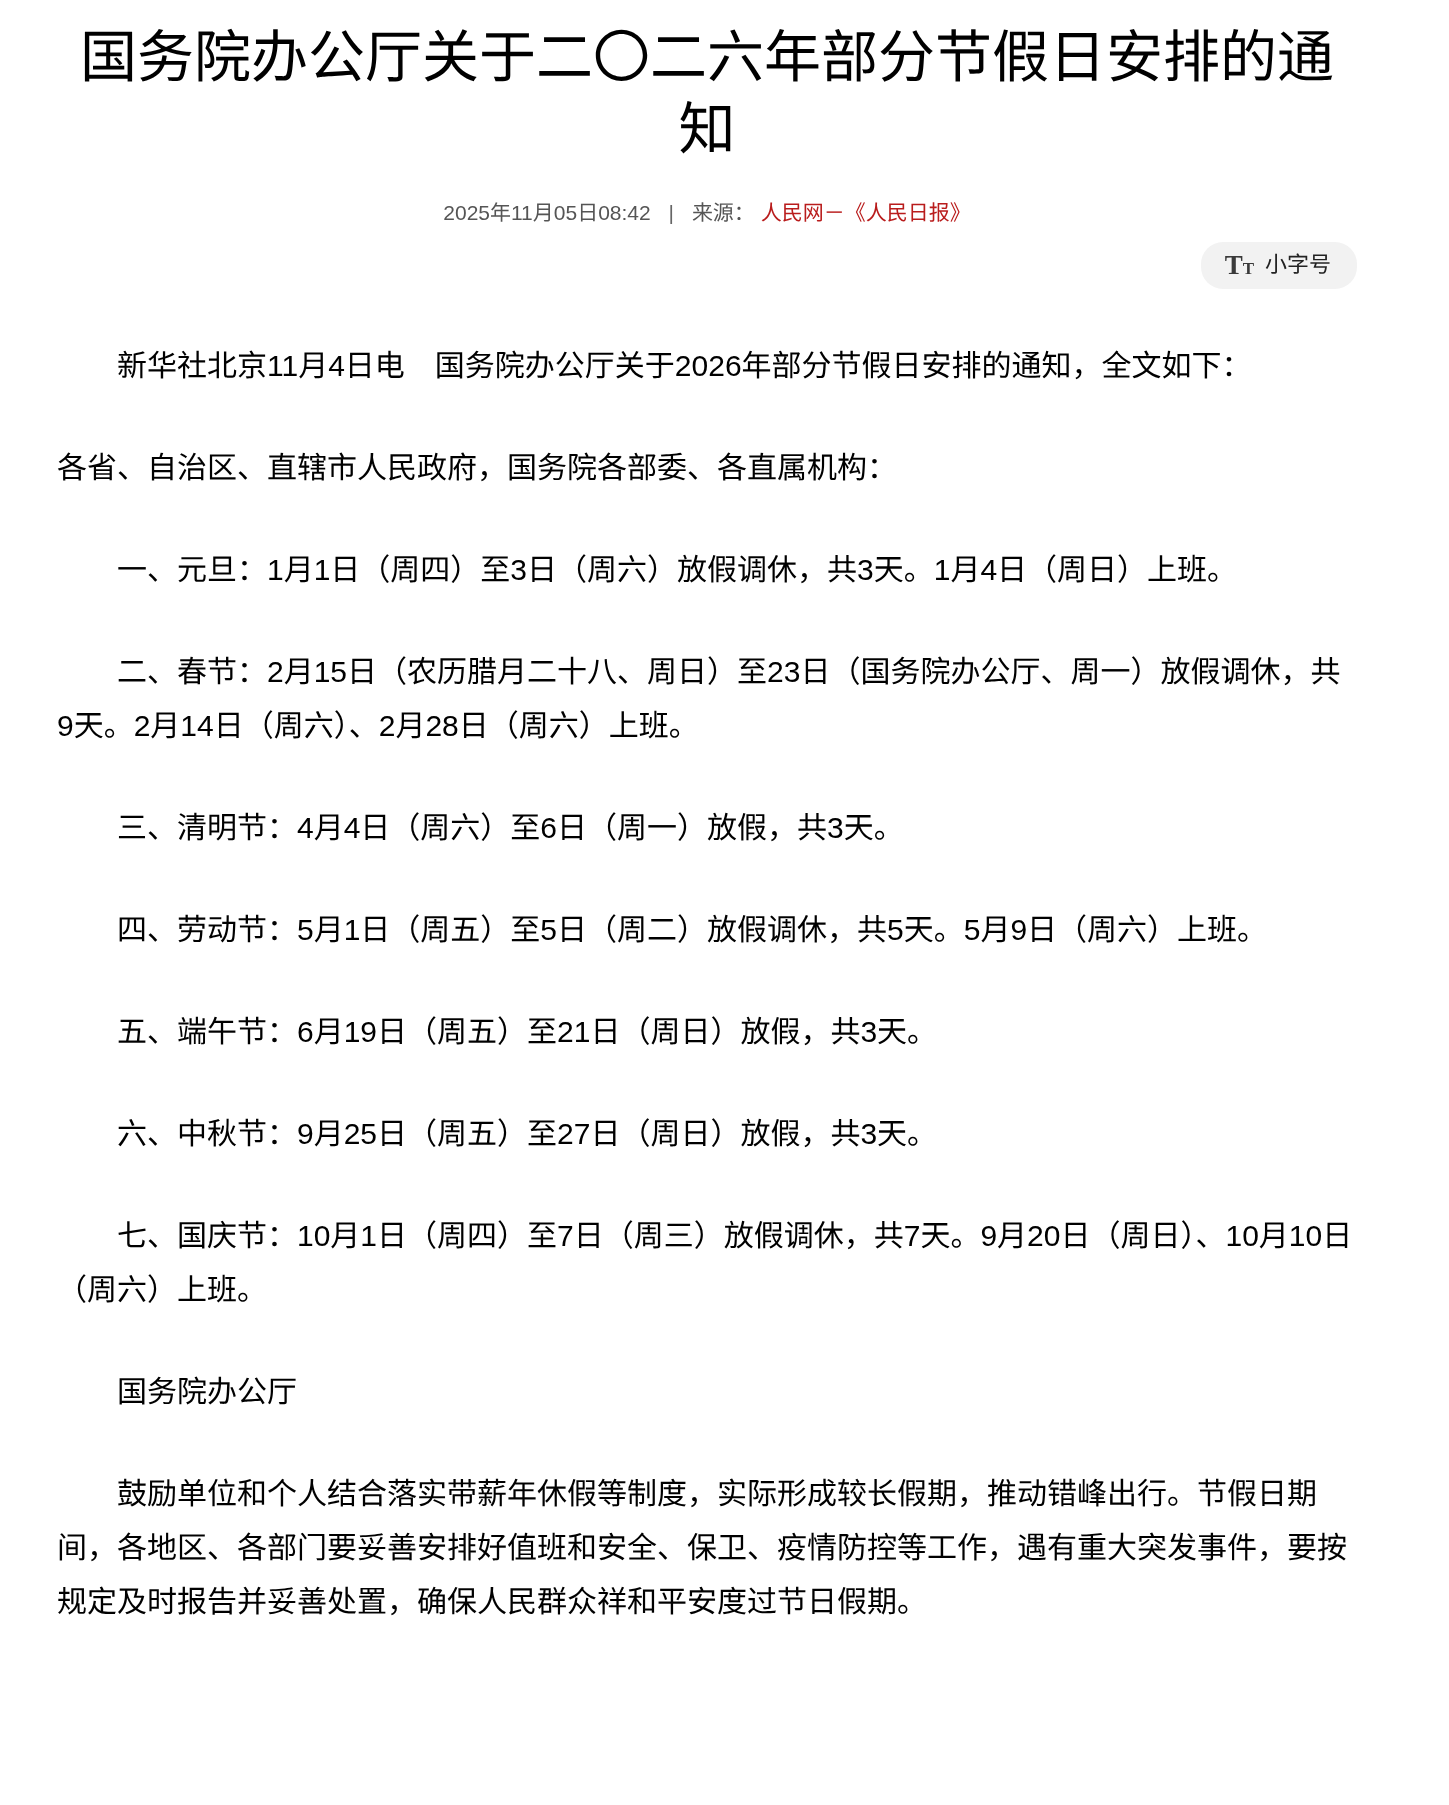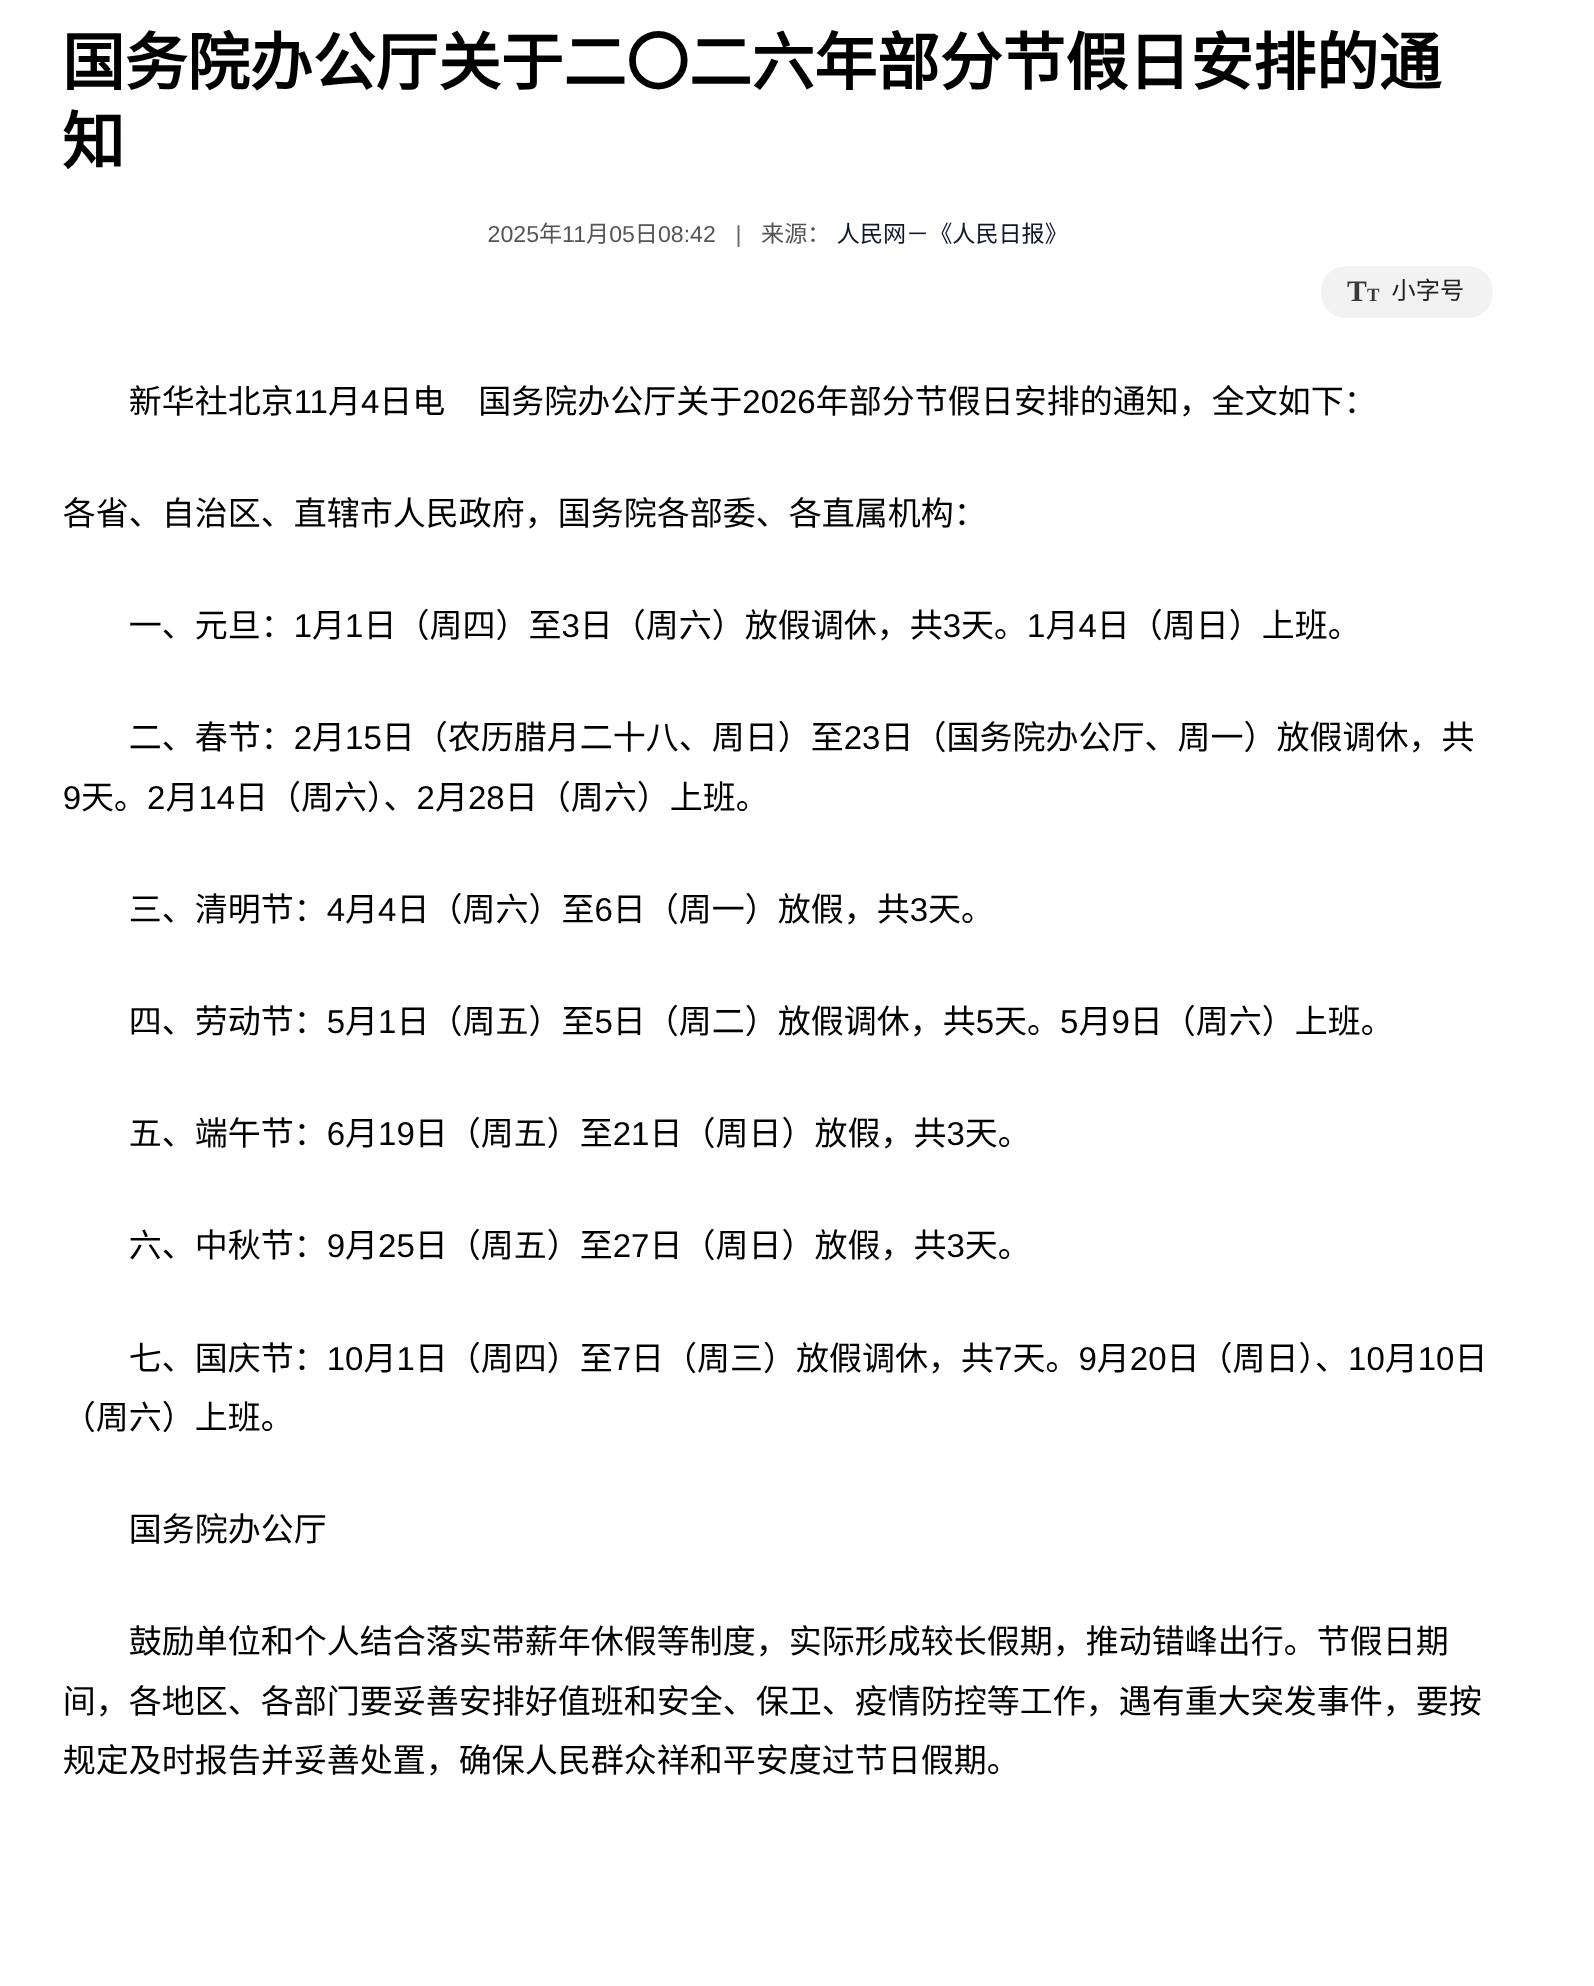--- a/index.html
+++ b/index.html
@@ -12,41 +12,41 @@
     font-family: "Liberation Sans", "DejaVu Sans", sans-serif;
   }
   .page {
     width: 1300px;
     margin: 0 92px 0 57px;
     padding-top: 22px;
   }
   .article-title {
     margin: 0;
     font-size: 57px;
-    font-weight: 700;
+    font-weight: 400;
     line-height: 1.26;
-    text-align: left;
+    text-align: center;
     color: #000000;
     letter-spacing: 0;
   }
   .meta-line {
     margin-top: 30px;
     text-align: center;
     font-size: 21px;
     color: #555555;
     white-space: nowrap;
   }
   .meta-sep {
     display: inline-block;
     margin: 0 12px;
     color: #666666;
   }
   .source-label { color: #555555; }
   .source-link {
-    color: #0f172a;
+    color: #b91c1c;
     text-decoration: none;
     cursor: pointer;
     margin-top: 16px;
   }
   .toolbar {
     margin-top: 16px;
     display: flex;
     justify-content: flex-end;
   }
   .font-size-btn {

